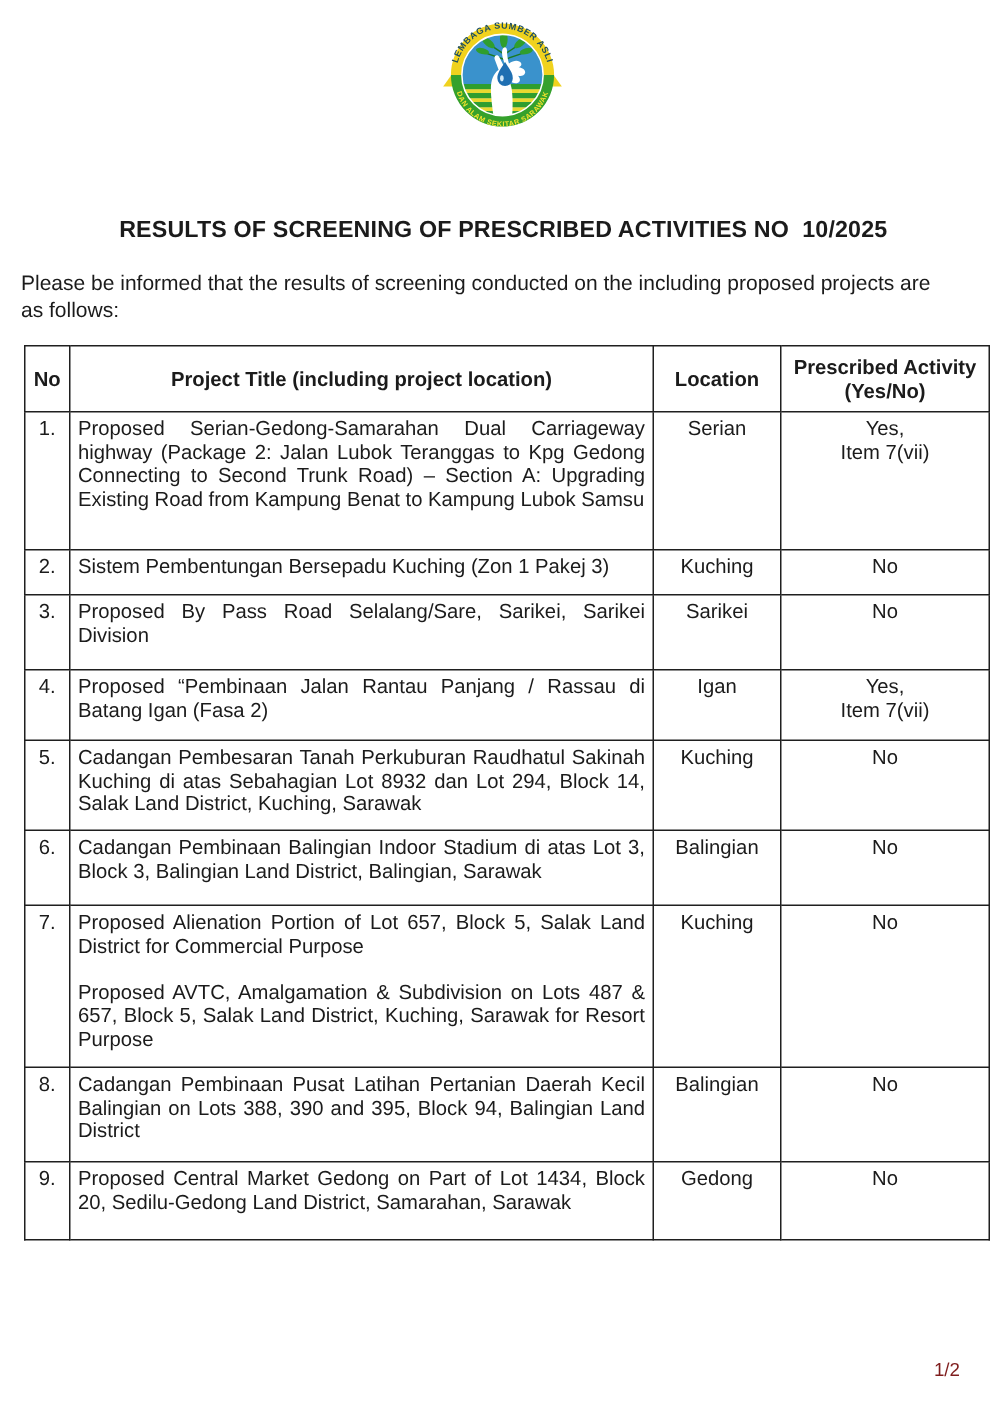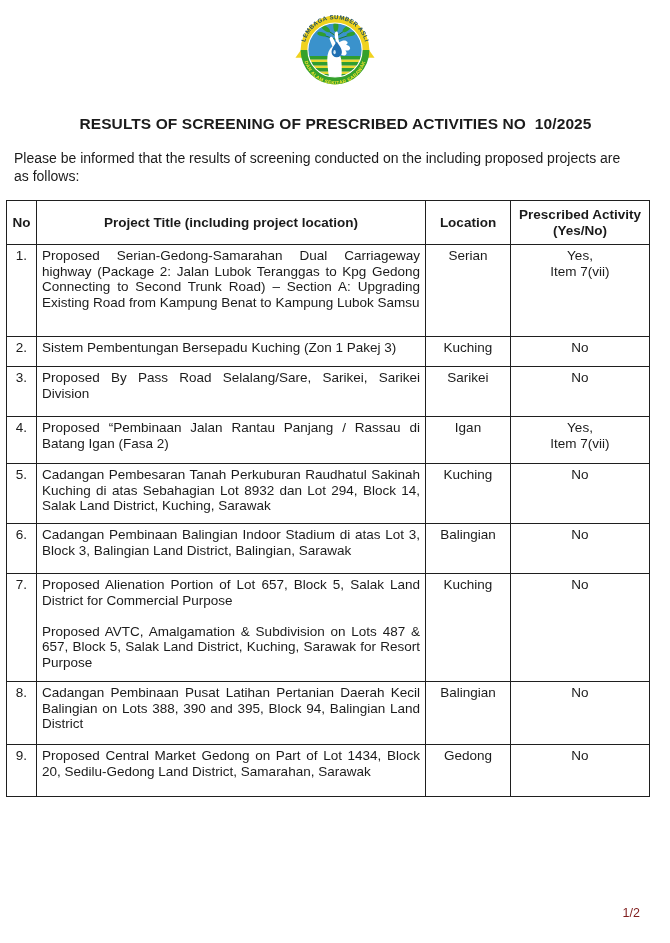--- a/index.html
+++ b/index.html
@@ -11,39 +11,39 @@
   .page {
     position: relative;
     width: 670px; height: 943px;
     overflow: hidden;
     background: #ffffff;
   }
   .logo-wrap { display: flex; justify-content: center; padding-top: 7px; }
   .logo { width: 86px; height: 86px; }
 
   .doc-title {
-    margin: 22px 13px 0 14px;
+    margin: 52px 13px 0 14px;
     text-align: center;
     font-size: 15.5px;
     font-weight: bold;
     letter-spacing: 0.1px;
     white-space: pre-wrap;
   }
   .intro {
     margin: 17px 13px 0 14px;
     font-size: 14px;
     line-height: 17.5px;
     white-space: pre-line;
   }
 
   table.screening-table {
     border-collapse: collapse;
     table-layout: fixed;
     width: 643px;
-    margin: 15px 13px 0 6px;
+    margin: 15px 13px 0 16px;
   }
   .screening-table th, .screening-table td {
     border: 1.5px solid #1f1f1f;
     font-size: 13.5px;
     line-height: 15.5px;
     overflow: hidden;
   }
   .screening-table thead tr { height: 44px; }
   .screening-table th {
     font-weight: bold;

